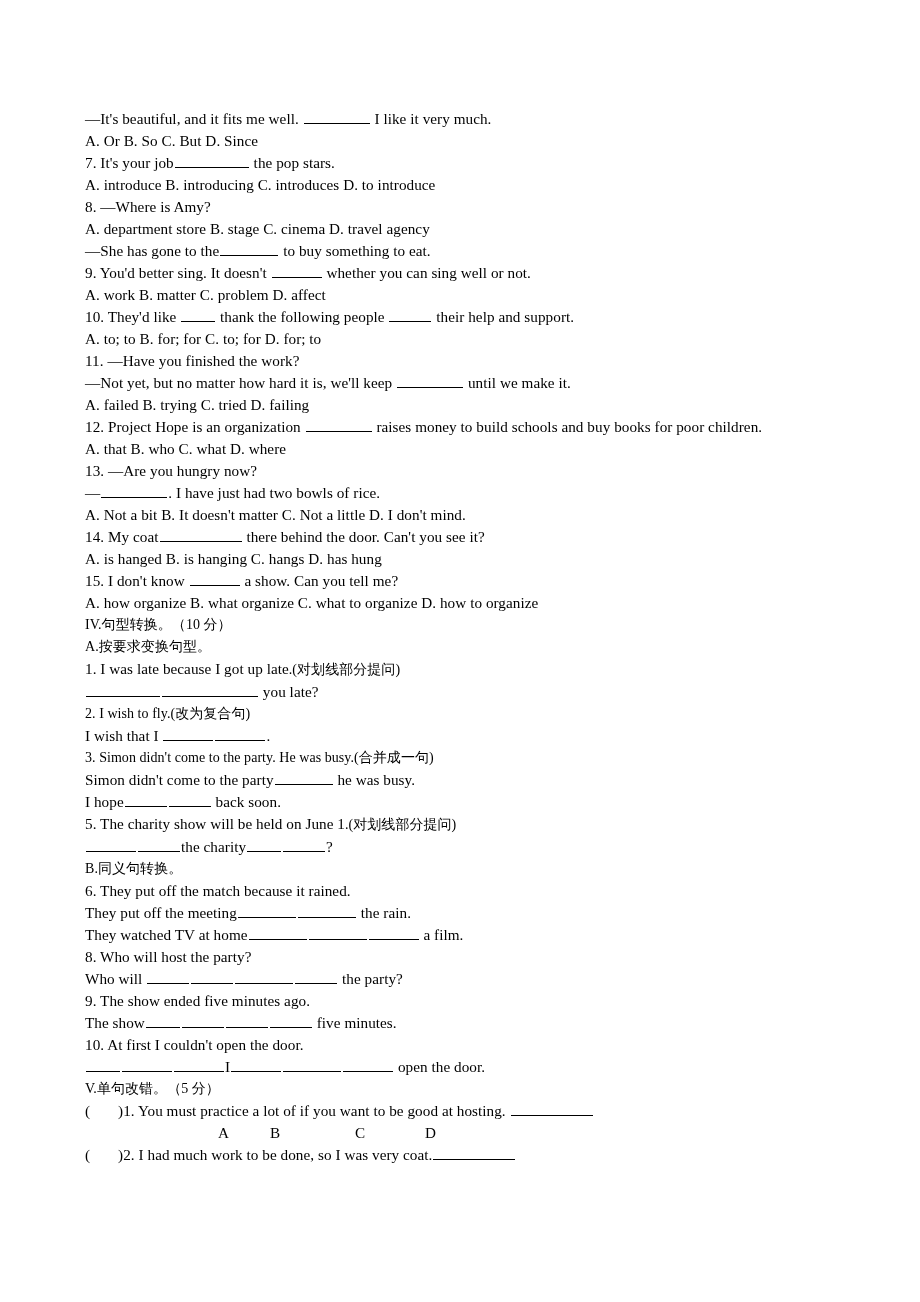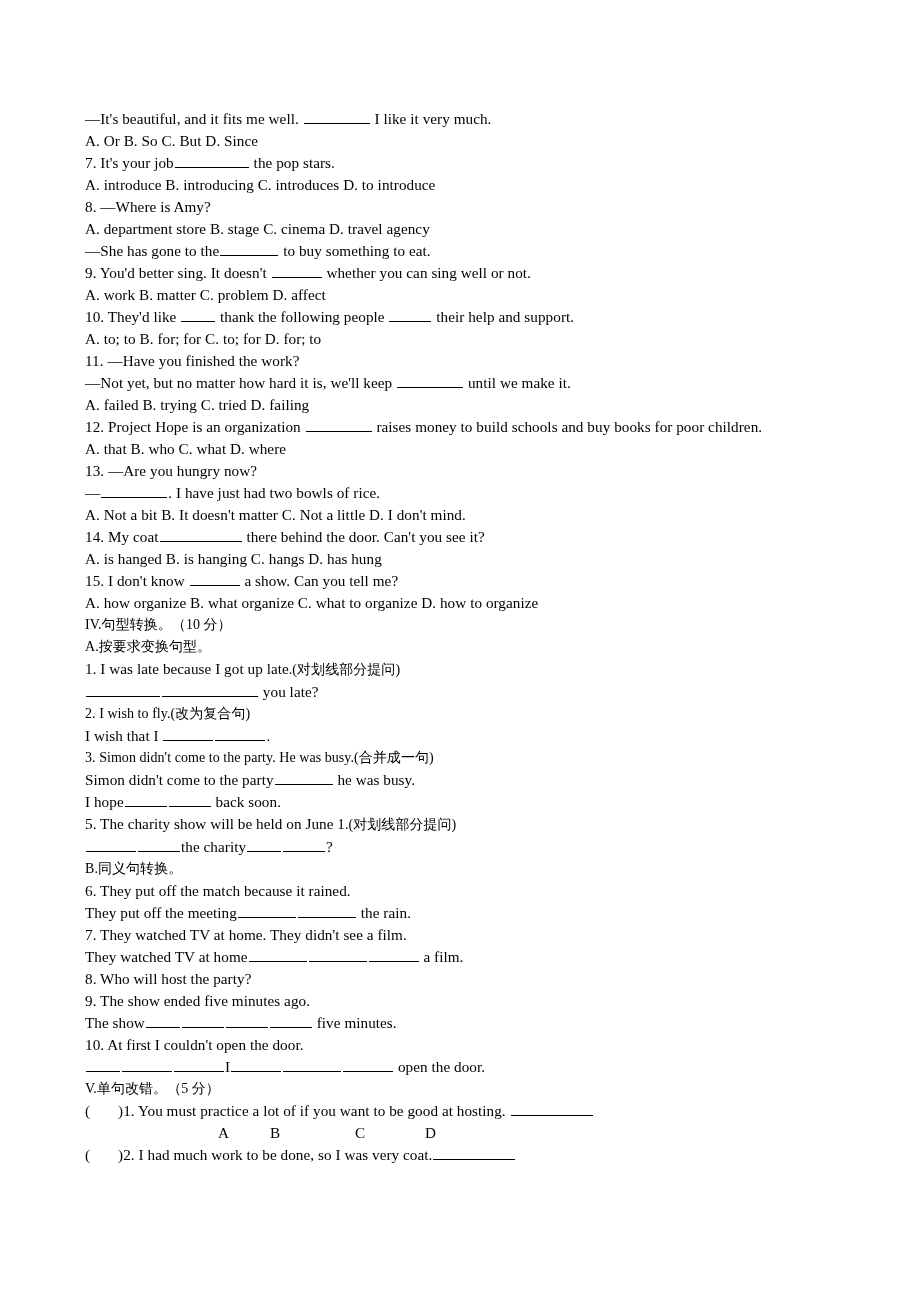--- a/index.html
+++ b/index.html
@@ -112,24 +112,24 @@
   <div class="ln"><span>I hope</span><span class="bl b5"></span><span class="bl b5"></span><span> back soon.</span></div>
 
   <div class="ln"><span>5. The charity show will be held </span><span class="u">on June 1</span><span class="cn">.(对划线部分提问)</span></div>
   <div class="ln"><span class="bl b6"></span><span class="bl b5"></span><span>the charity</span><span class="bl b4"></span><span class="bl b5"></span><span>?</span></div>
 
   <div class="ln cn">B.同义句转换。</div>
 
   <div class="ln">6. They put off the match because it rained.</div>
   <div class="ln"><span>They put off the meeting</span><span class="bl b7"></span><span class="bl b7"></span><span> the rain.</span></div>
 
-  <div class="ln">7. They watched TV at home. They didn't see a film.</div>
   <div class="ln"><span>They watched TV at home</span><span class="bl b7"></span><span class="bl b7"></span><span class="bl b6"></span><span> a film.</span></div>
 
   <div class="ln">8. Who will host the party?</div>
+  <div class="ln"><span>Who will </span><span class="bl b5"></span><span class="bl b5"></span><span class="bl b7"></span><span class="bl b5"></span><span> the party?</span></div>
 
   <div class="ln">9. The show ended five minutes ago.</div>
   <div class="ln"><span>The show</span><span class="bl b4"></span><span class="bl b5"></span><span class="bl b5"></span><span class="bl b5"></span><span> five minutes.</span></div>
 
   <div class="ln">10. At first I couldn't open the door.</div>
   <div class="ln"><span class="bl b4"></span><span class="bl b6"></span><span class="bl b6"></span><span>I</span><span class="bl b6"></span><span class="bl b7"></span><span class="bl b6"></span><span> open the door.</span></div>
 
   <div class="ln cn">V.单句改错。（5 分）</div>
 
   <div class="ln"><span>(</span><span class="bl b3" style="border-bottom:none;"></span><span>)1. You must </span><span class="u">practice</span><span> </span><span class="u">a lot of</span><span> if you </span><span class="u">want</span><span> to </span><span class="u">be good at hosting</span><span>. </span><span class="bl b10"></span></div>

